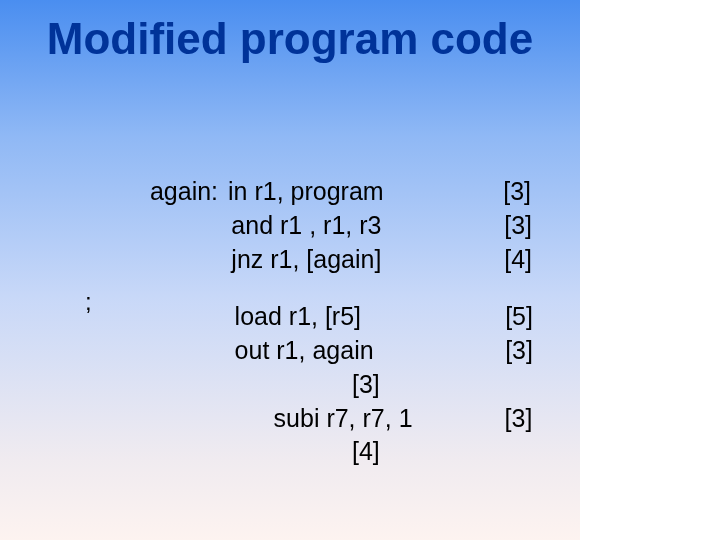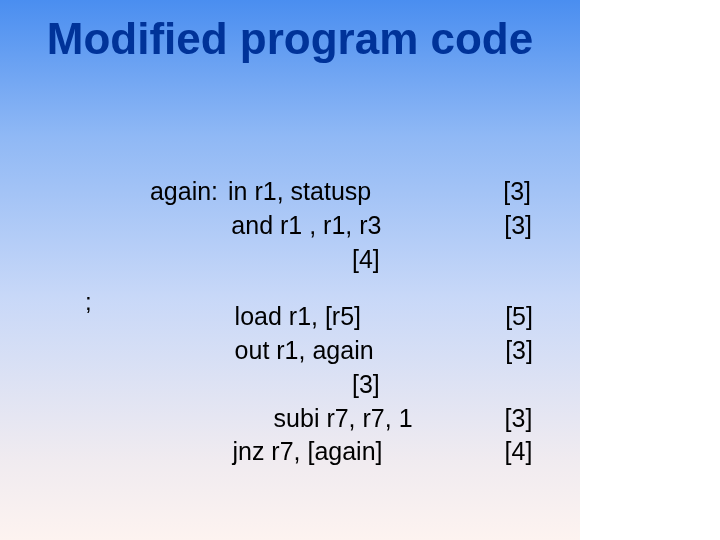--- a/index.html
+++ b/index.html
@@ -79,30 +79,31 @@
 
 <div class="slide">
   <div class="title">Modified program code</div>
 
   <div class="semicolon">;</div>
 
   <div class="code-area">
     <div id="block1">
         <div class="code-row">
           <div class="col-label">again:</div>
-          <div class="col-instr indent-in">in r1, statusp</div>
+          <div class="col-instr indent-in">in r1, program</div>
           <div class="col-cost">[3]</div>
         </div>
         <div class="code-row">
           <div class="col-label"></div>
           <div class="col-instr indent-and">and r1 , r1, r3</div>
           <div class="col-cost">[3]</div>
         </div>
         <div class="code-row">
           <div class="col-label"></div>
+          <div class="col-instr indent-jnz">jnz  r1, [again]</div>
           <div class="col-cost">[4]</div>
         </div>
       </div>
     <div class="gap"></div>
     <div id="block2">
         <div class="code-row">
           <div class="col-label"></div>
           <div class="col-instr indent-load">load r1, [r5]</div>
           <div class="col-cost">[5]</div>
         </div>
@@ -115,18 +116,17 @@
           <div class="col-label"></div>
           <div class="col-cost">[3]</div>
         </div>
         <div class="code-row">
           <div class="col-label"></div>
           <div class="col-instr indent-subi">subi r7, r7, 1</div>
           <div class="col-cost">[3]</div>
         </div>
         <div class="code-row">
           <div class="col-label"></div>
-          <div class="col-instr indent-jnz2">jnz r7, [again]</div>
           <div class="col-cost">[4]</div>
         </div>
       </div>
   </div>
 </div>
 
 </body></html>

